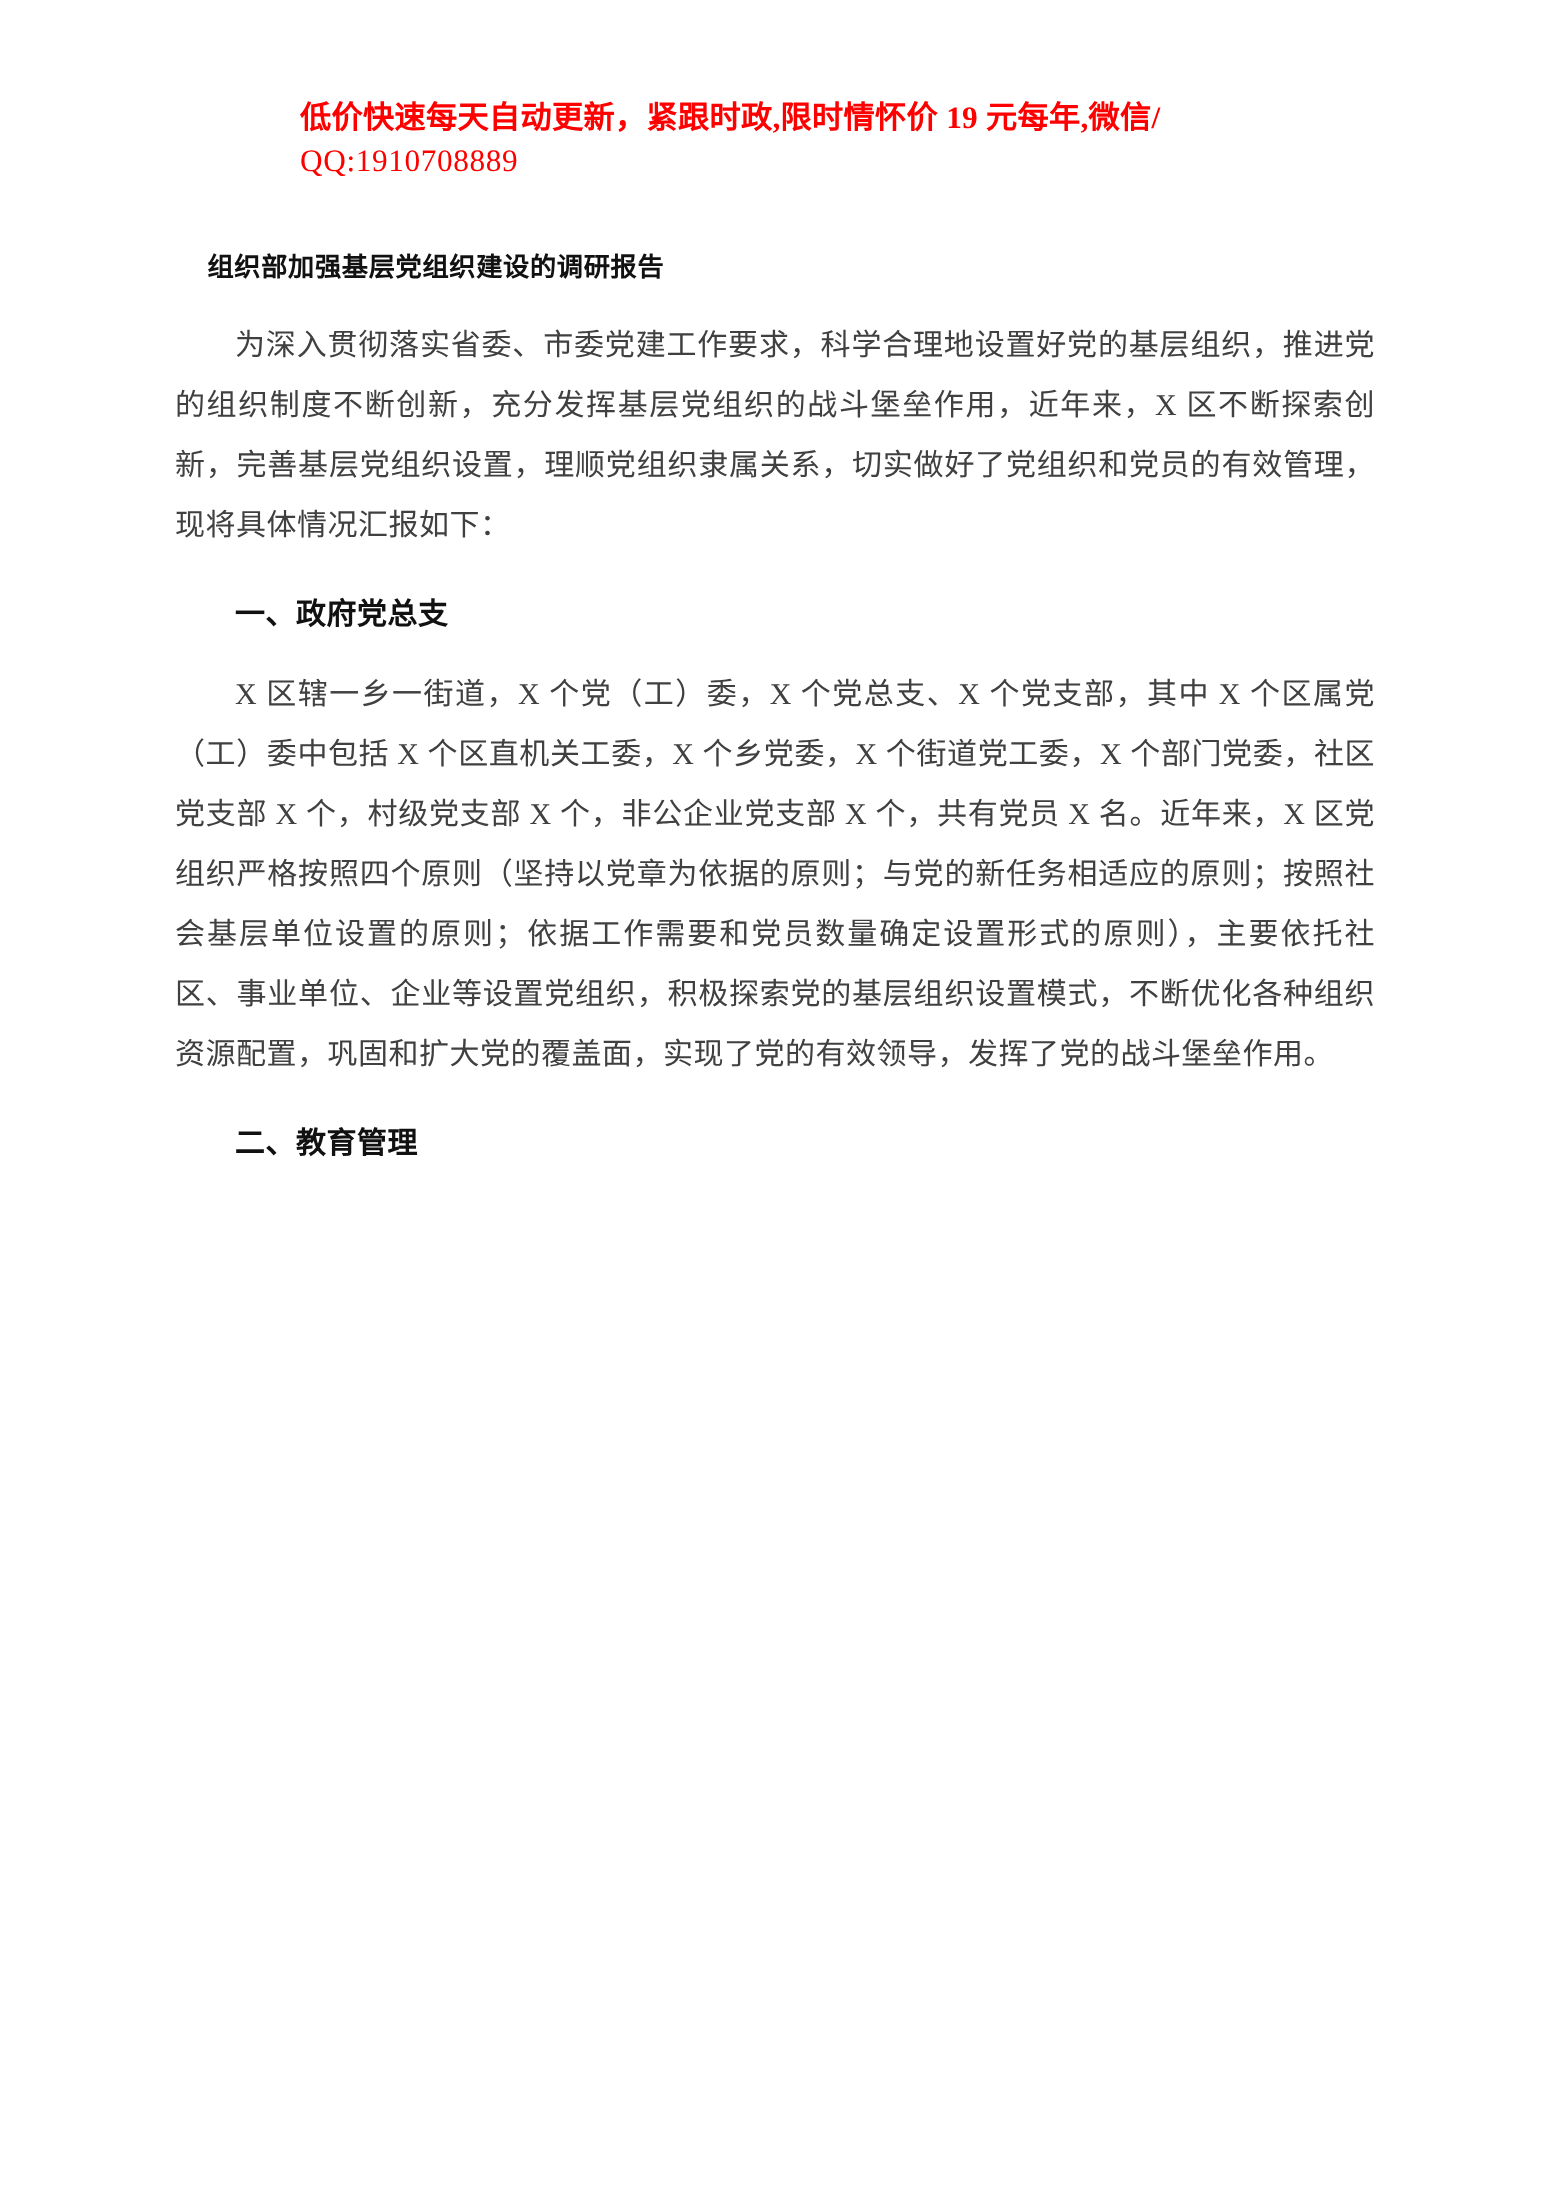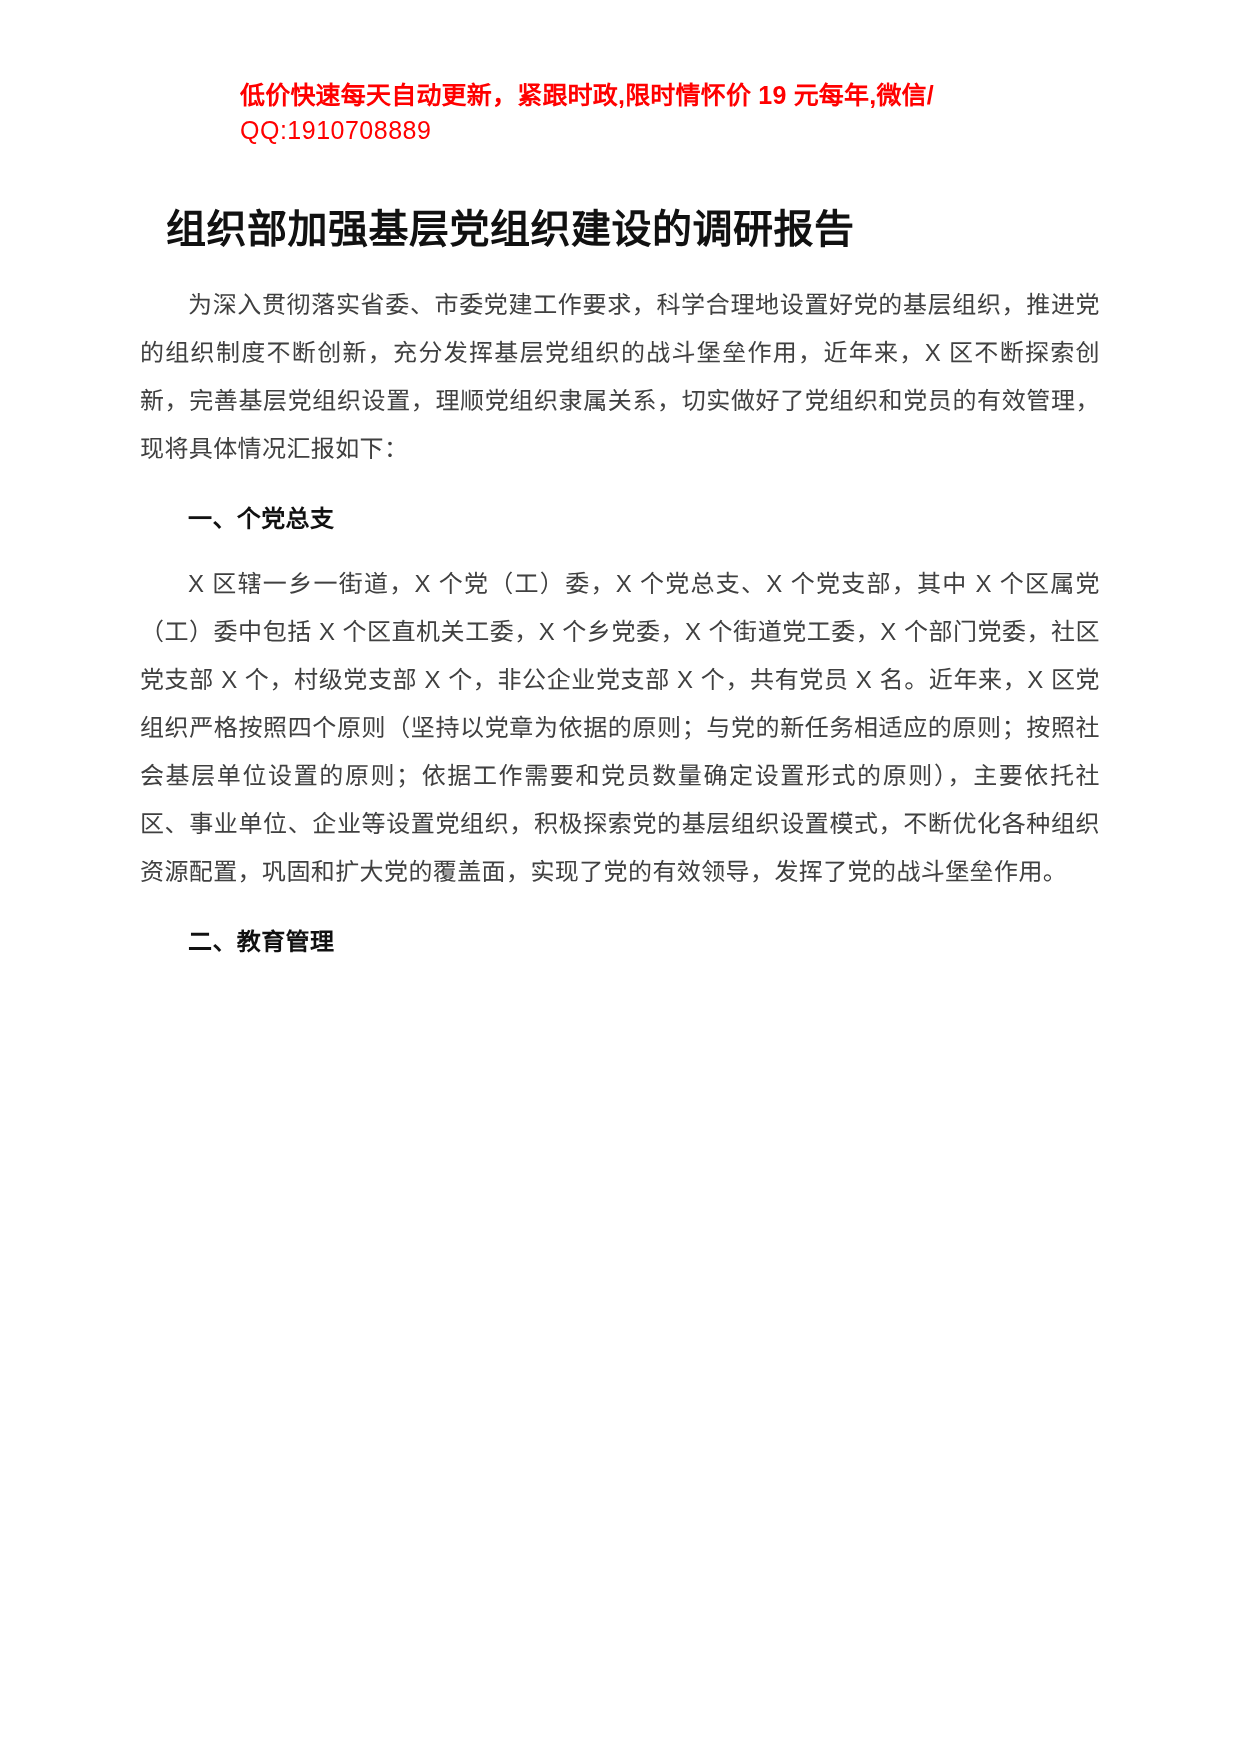--- a/index.html
+++ b/index.html
@@ -13,41 +13,42 @@
     font-family: "Liberation Sans", "DejaVu Sans", sans-serif;
     color: #000000;
     overflow: hidden;
   }
   .page {
     width: 1240px;
     height: 1754px;
     box-sizing: border-box;
     padding: 60px 140px 16px 140px;
     position: relative;
+    font-family: Liberation Serif, serif;
   }
   .ad-banner {
     color: #ff0000;
     font-size: 25px;
     font-weight: bold;
     line-height: 1.38;
     text-align: left;
     margin: 18px 0 0 100px;
     width: 720px;
     letter-spacing: 0.2px;
   }
   .ad-banner .line1 {
     display: block;
   }
   .ad-banner .line2 {
     display: block;
     font-weight: normal;
     letter-spacing: 0.5px;
   }
   .doc-title {
-    font-size: 40px;
+    font-size: 21px;
     font-weight: bold;
     color: #111111;
     margin: 50px 0 0 26px;
     letter-spacing: 0.5px;
   }
   .body-text {
     font-size: 24px;
     line-height: 2.0;
     color: #404040;
     text-align: justify;
@@ -78,20 +79,20 @@
 
   <div class="ad-banner">
     <span class="line1">低价快速每天自动更新，紧跟时政,限时情怀价 19 元每年,微信/</span>
     <span class="line2">QQ:1910708889</span>
   </div>
 
   <h1 class="doc-title">组织部加强基层党组织建设的调研报告</h1>
 
   <p class="body-text">为深入贯彻落实省委、市委党建工作要求，科学合理地设置好党的基层组织，推进党的组织制度不断创新，充分发挥基层党组织的战斗堡垒作用，近年来，X 区不断探索创新，完善基层党组织设置，理顺党组织隶属关系，切实做好了党组织和党员的有效管理，现将具体情况汇报如下：</p>
 
-  <h2 class="section-heading">一、个党总支</h2>
+  <h2 class="section-heading">一、政府党总支</h2>
 
   <p class="body-text">X 区辖一乡一街道，X 个党（工）委，X 个党总支、X 个党支部，其中 X 个区属党（工）委中包括 X 个区直机关工委，X 个乡党委，X 个街道党工委，X 个部门党委，社区党支部 X 个，村级党支部 X 个，非公企业党支部 X 个，共有党员 X 名。近年来，X 区党组织严格按照四个原则（坚持以党章为依据的原则；与党的新任务相适应的原则；按照社会基层单位设置的原则；依据工作需要和党员数量确定设置形式的原则），主要依托社区、事业单位、企业等设置党组织，积极探索党的基层组织设置模式，不断优化各种组织资源配置，巩固和扩大党的覆盖面，实现了党的有效领导，发挥了党的战斗堡垒作用。</p>
 
   <h2 class="section-heading">二、教育管理</h2>
 
 
 </div>
 
 </body></html>

